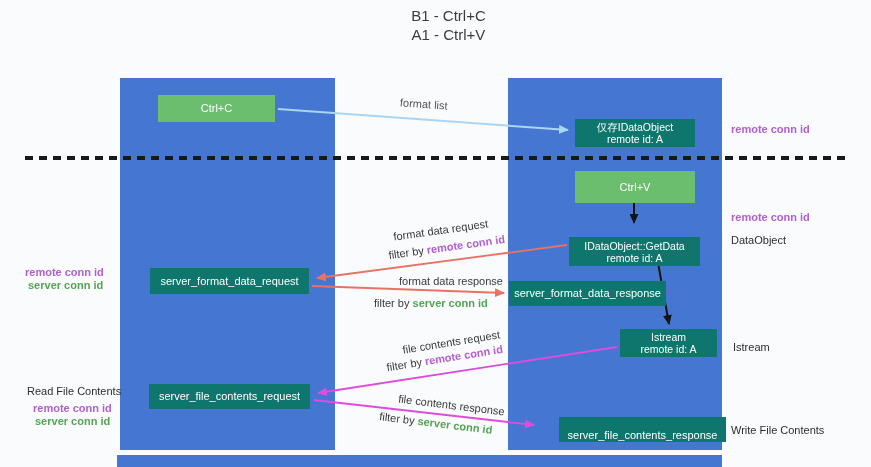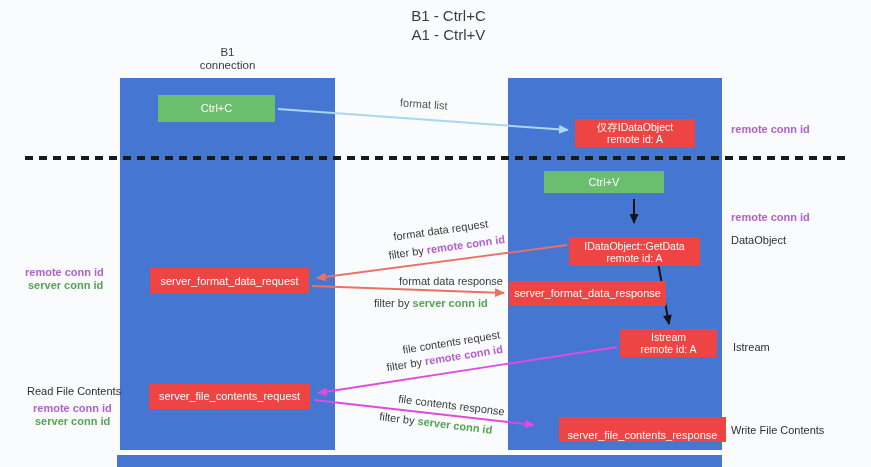--- a/index.html
+++ b/index.html
@@ -33,21 +33,21 @@
     position:absolute;left:25px;top:156px;width:822px;height:4px;
     background:repeating-linear-gradient(90deg,#191919 0 8px,transparent 8px 14px);
   }
   .node{
     position:absolute;
     display:flex;flex-direction:column;align-items:center;justify-content:center;
     color:#ffffff;text-align:center;
     font-size:11px;line-height:13px;
     box-sizing:border-box;
   }
-  .node.orange{background:#ef4444;}
+  .node.orange{background:#0f766e;}
   .node.green{background:#6abe6e;}
   .node.two-line{font-size:10.5px;line-height:12px;}
   .lbl{
     position:absolute;font-size:11px;color:#3a3a3a;white-space:nowrap;
   }
   .lbl.dim{color:#555;}
   .purple{color:#b45fd0;font-weight:bold;}
   .greenTxt{color:#55a455;font-weight:bold;}
   .blackTxt{color:#2e2e2e;}
   .rot-p4{transform:rotate(4deg);}
@@ -59,24 +59,20 @@
 </head>
 <body>
 
 <div class="stage">
 
   <div class="title-block">
     <div>B1 - Ctrl+C</div>
     <div>A1 - Ctrl+V</div>
   </div>
 
-  <div class="col-header" style="left:120px;width:215px;">
-    <div>B1</div>
-    <div>connection</div>
-  </div>
 
   <div class="lane" style="left:120px;width:215px;"></div>
   <div class="lane" style="left:508px;width:214px;"></div>
   <div class="bottom-bar"></div>
 
   <div class="dashed-line"></div>
 
   <svg class="overlay" viewBox="0 0 871 467">
     <defs>
       <marker id="m-blue" markerUnits="userSpaceOnUse" markerWidth="11" markerHeight="9" refX="9" refY="4.5" orient="auto">
@@ -108,21 +104,21 @@
     <span>Ctrl+C</span>
   </div>
   <div class="node orange" style="left:149px;top:384px;width:161px;height:25px;">
     <span>server_file_contents_request</span>
   </div>
 
   <div class="node orange two-line" style="left:575px;top:119px;width:120px;height:28px;">
     <span>仅存IDataObject</span>
     <span>remote id: A</span>
   </div>
-  <div class="node green" style="left:544px;top:171px;width:120px;height:22px;">
+  <div class="node green" style="left:575px;top:171px;width:120px;height:32px;">
     <span>Ctrl+V</span>
   </div>
   <div class="node orange two-line" style="left:569px;top:237px;width:131px;height:29px;align-items:center;">
     <span>IDataObject::GetData</span>
     <span>remote id: A</span>
   </div>
   <div class="node orange" style="left:509px;top:281px;width:157px;height:25px;">
     <span>server_format_data_response</span>
   </div>
   <div class="node orange two-line" style="left:620px;top:329px;width:97px;height:28px;">

